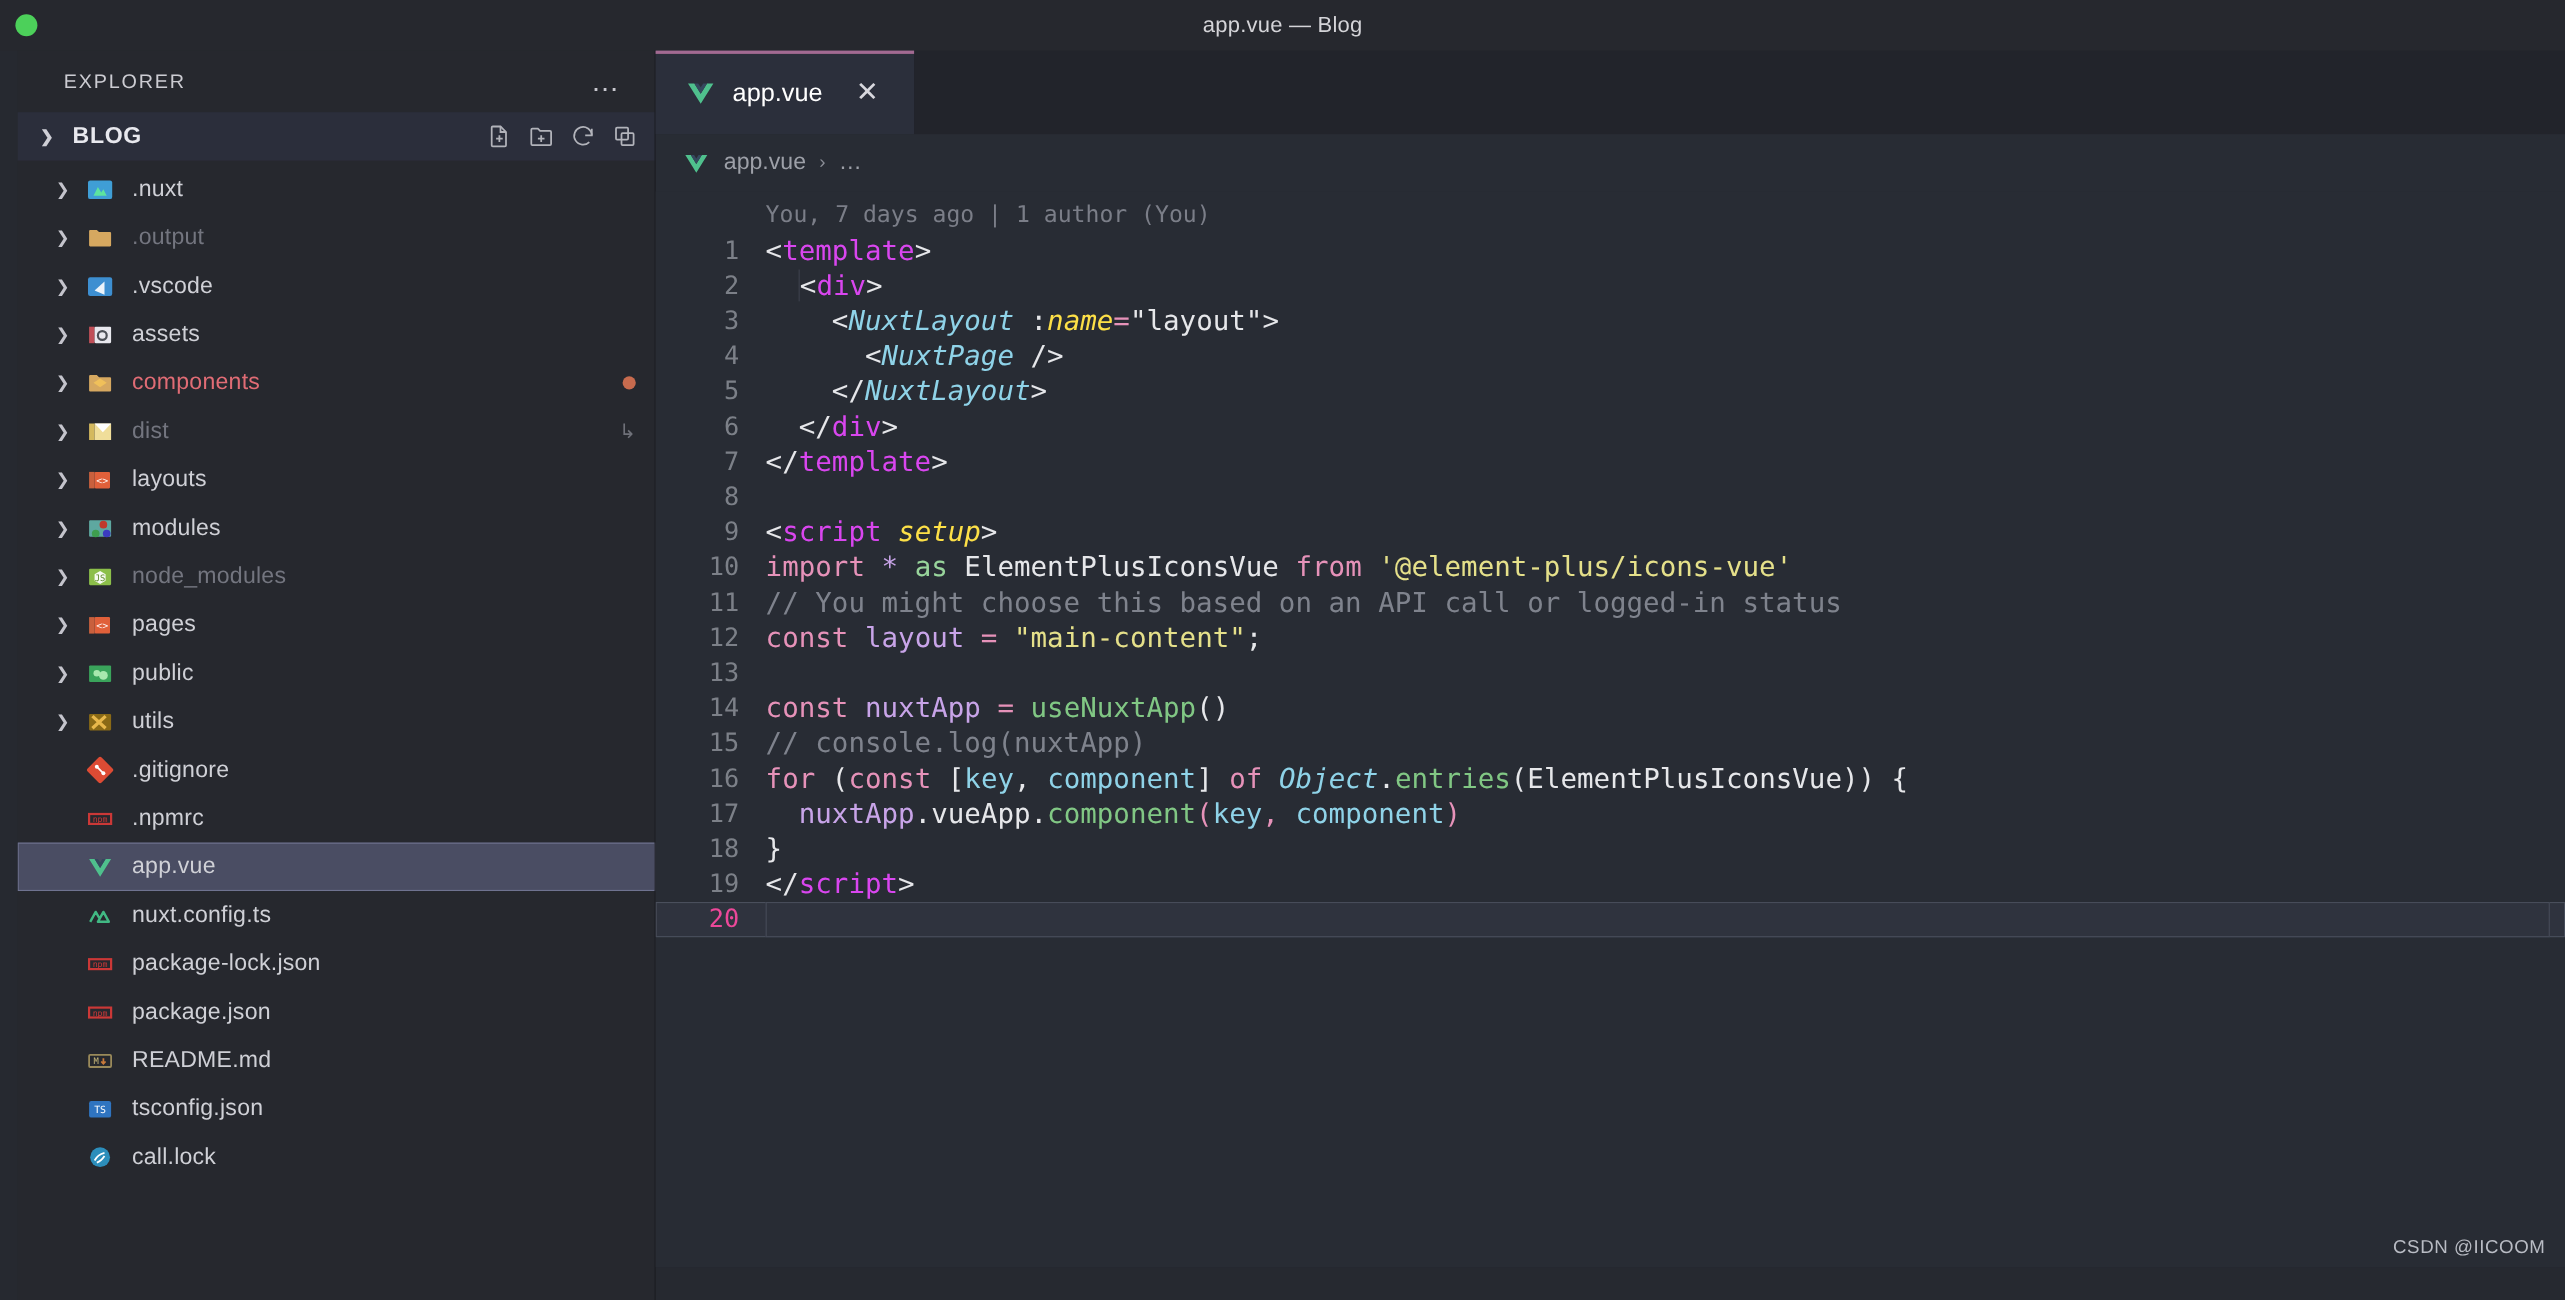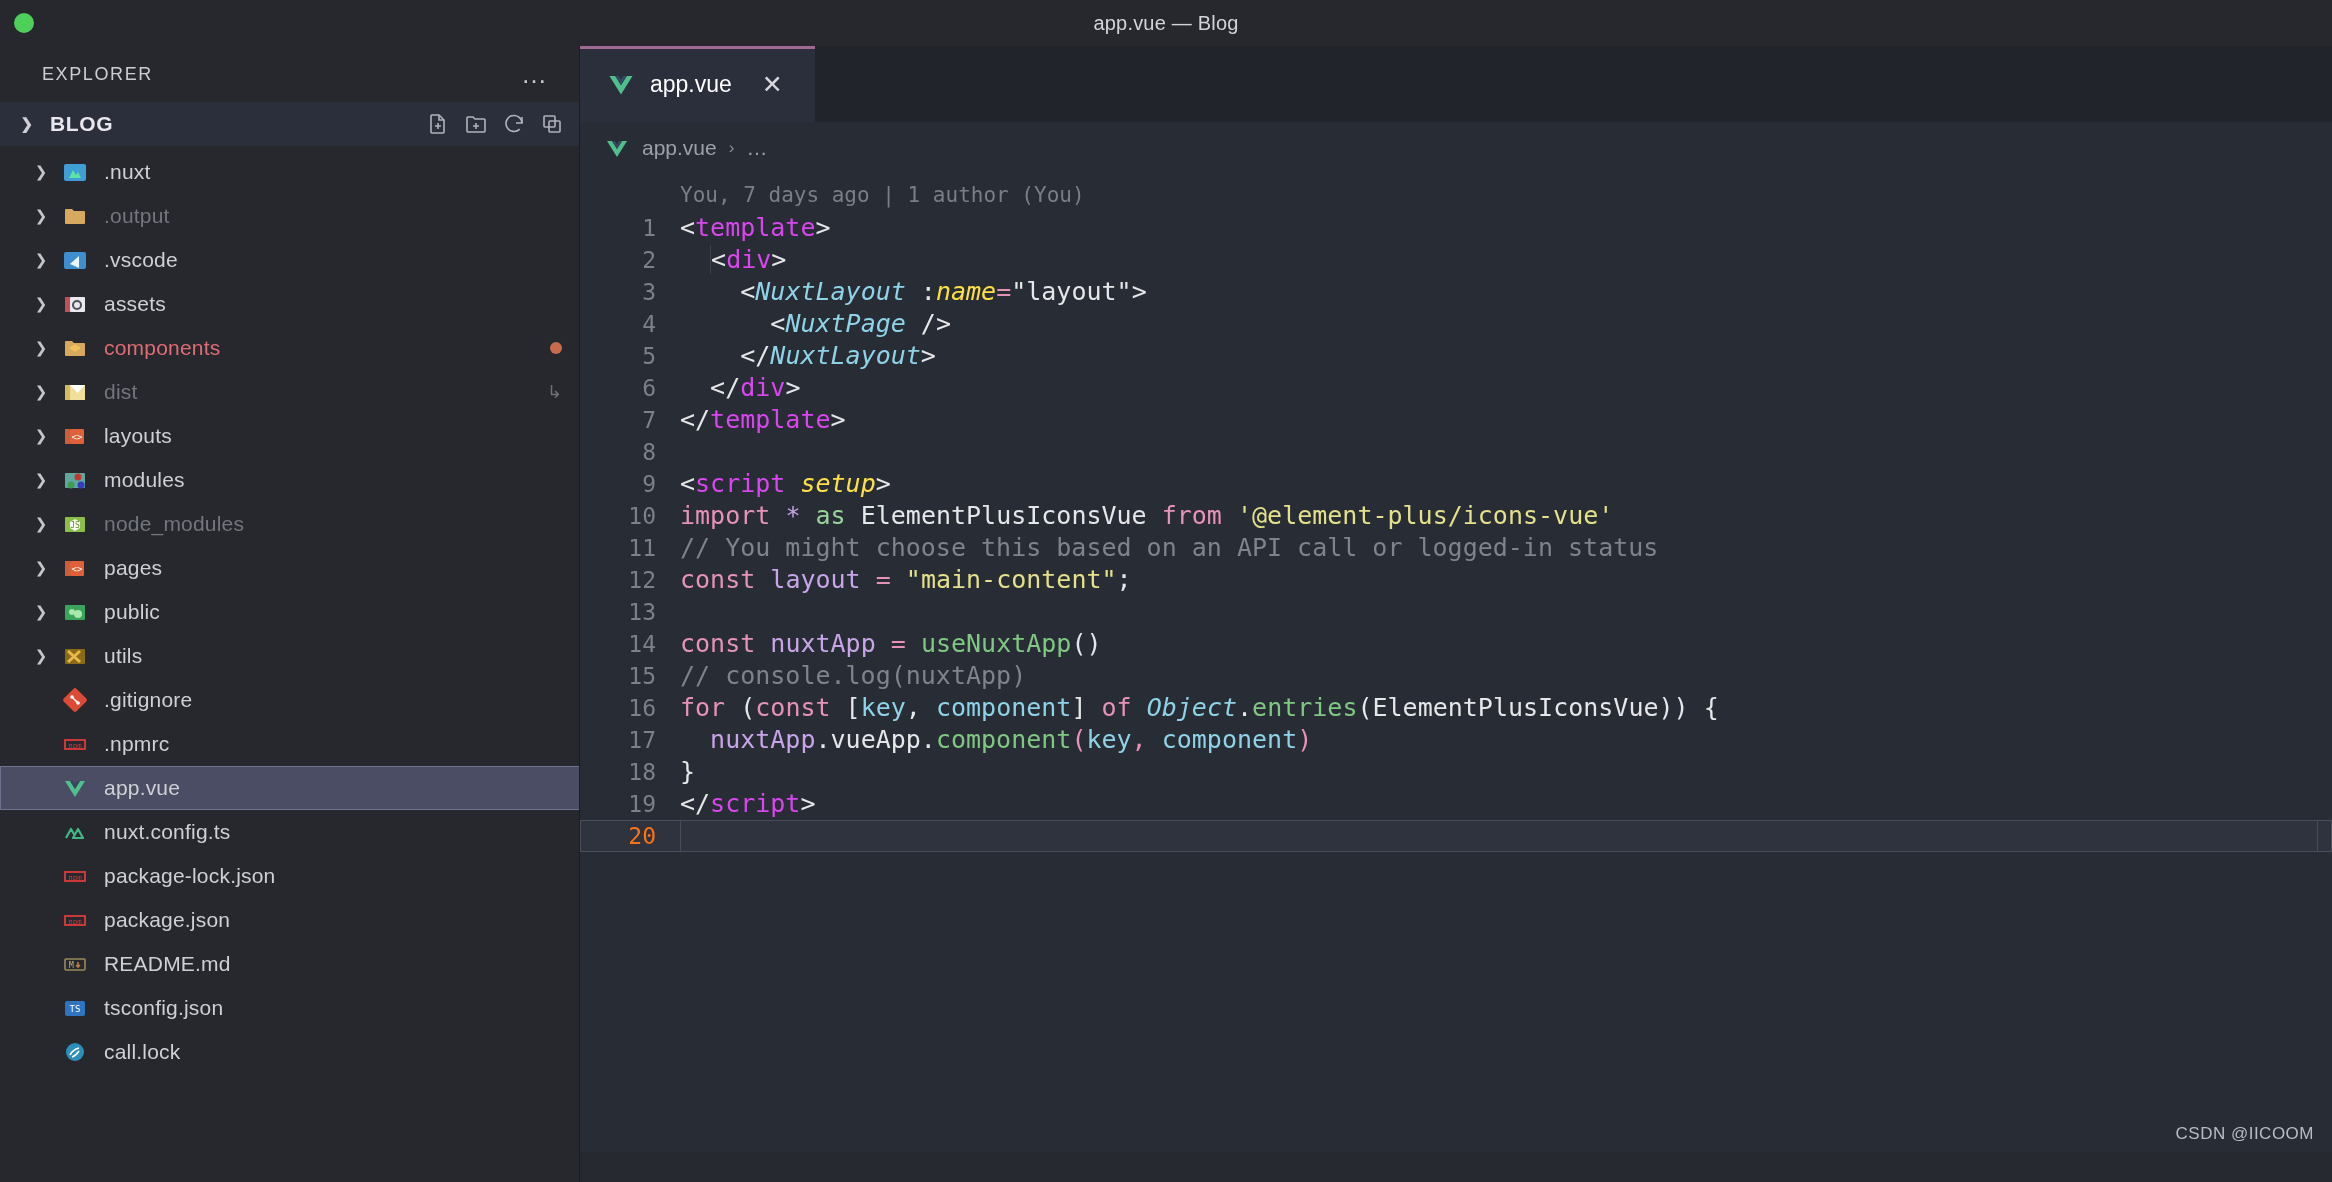--- a/index.html
+++ b/index.html
@@ -15,21 +15,21 @@
   .titlebar {
     height:46px; flex:0 0 46px; position:relative;
     background:#26282e; display:flex; align-items:center; justify-content:center;
   }
   .traffic { position:absolute; left:14px; top:50%; transform:translateY(-50%); display:flex; gap:10px; }
   .dot { width:20px; height:20px; border-radius:50%; }
   .dot.green { background:#4cd05a; }
   .title-text { color:#d4d4d8; font-size:20px; letter-spacing:.2px; }
 
   
-  .body { flex:1 1 auto; display:flex; min-height:0; }
+  .body { flex:1 1 auto; display:flex; min-height:0;margin-left:16px; }
 
   
   .sidebar { width:580px; flex:0 0 580px; background:#26282e; display:flex; flex-direction:column; position:relative; }
   .sidebar::after{ content:""; position:absolute; right:0; top:0; bottom:0; width:1px; background:#1b1d22; }
   .explorer-head {
     height:56px; display:flex; align-items:center; justify-content:space-between;
     padding:0 26px 0 42px; color:#ccccd2; font-size:18px; letter-spacing:1.6px;
   }
   .dots-btn { color:#c8c8cf; font-size:26px; line-height:10px; letter-spacing:3px; cursor:pointer; padding:6px 4px; }
 
@@ -79,21 +79,21 @@
   .crumb-sep { color:#8a8d96; font-size:17px; }
 
   .code-wrap { flex:1 1 auto; position:relative; overflow:hidden; background:#282c34; padding-top:4px; }
   .blame { display:flex; font-size:21px; color:#7b7e88; height:34px; align-items:center; }
   .blame .gutter { width:100px; flex:0 0 100px; }
   .codeline { display:flex; height:32px; align-items:center; font-size:0; }
   .ln {
     width:100px; flex:0 0 100px; text-align:right; padding-right:24px;
     color:#7c8088; font-size:23px; font-family:"DejaVu Sans Mono", monospace;
   }
-  .ln.cur { color:#f97316;padding-left:12px; }
+  .ln.cur { color:#ec4899;padding-left:12px; }
   .ctext {
     font-family:"DejaVu Sans Mono", monospace; font-size:25px; letter-spacing:0px;
     white-space:pre; color:#abb2bf; line-height:32px;
   }
   .indent-guide { border-left:1px solid #3c414d; }
 
   .tok-tag   { color:#d946ef; }
   .tok-punc  { color:#e6e7ea; }
   .tok-comp  { color:#8fd3e8; font-style:italic; }
   .tok-attr  { color:#fde047; font-style:italic; }

